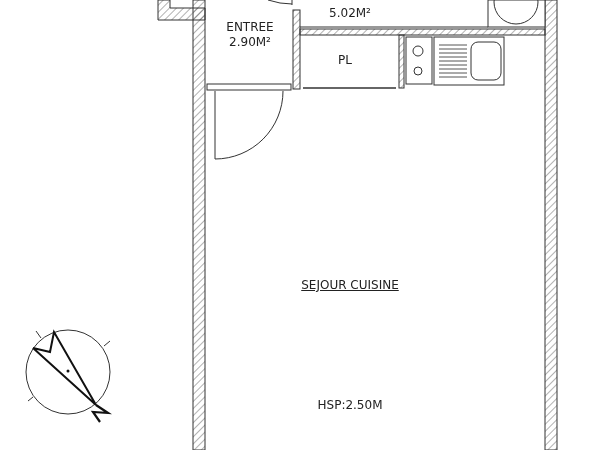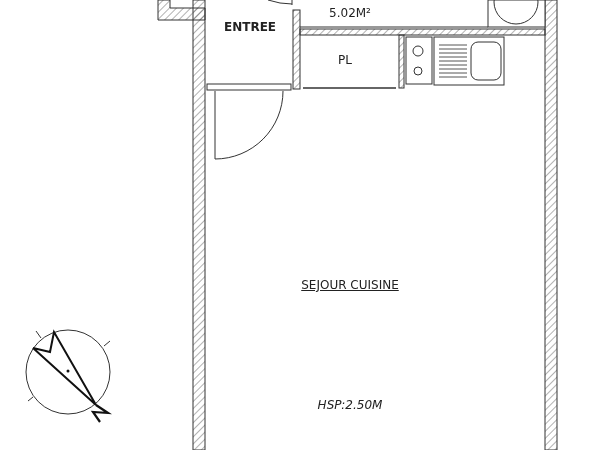--- a/index.html
+++ b/index.html
@@ -88,25 +88,26 @@
     <circle cx="68" cy="372" r="42" fill="none" stroke="#333" stroke-width="1"></circle>
     <line x1="36" y1="331" x2="41" y2="338" stroke="#333" stroke-width="1"></line>
     <line x1="104" y1="346" x2="110" y2="341" stroke="#333" stroke-width="1"></line>
     <line x1="28" y1="401" x2="33" y2="397" stroke="#333" stroke-width="1"></line>
     <polyline points="33,348 50,352 54,332 96,405 33,348" fill="none" stroke="#111" stroke-width="2"></polyline>
     <circle cx="68" cy="371" r="1.5" fill="#111"></circle>
     <polyline points="96,405 108,413 93,412 100,422" fill="none" stroke="#111" stroke-width="2.2"></polyline>
   </g>
 </svg>
 
-<div class="lbl" style="left:205px;top:20px;width:90px;font-weight:bold;">
+<div class="lbl" style="left:205px;top:20px;width:90px;">
   <div>ENTREE</div>
+  <div>2.90M²</div>
 </div>
 
 <div class="lbl" style="left:310px;top:6px;width:80px;">5.02M²</div>
 
 <div class="lbl" style="left:320px;top:53px;width:50px;">PL</div>
 
 <div class="lbl" style="left:270px;top:278px;width:160px;text-decoration:underline;">
   <div>SEJOUR CUISINE</div>
 </div>
 
-<div class="lbl" style="left:300px;top:398px;width:100px;font-style:italic;">HSP:2.50M</div>
+<div class="lbl" style="left:300px;top:398px;width:100px;">HSP:2.50M</div>
 
 </body></html>

